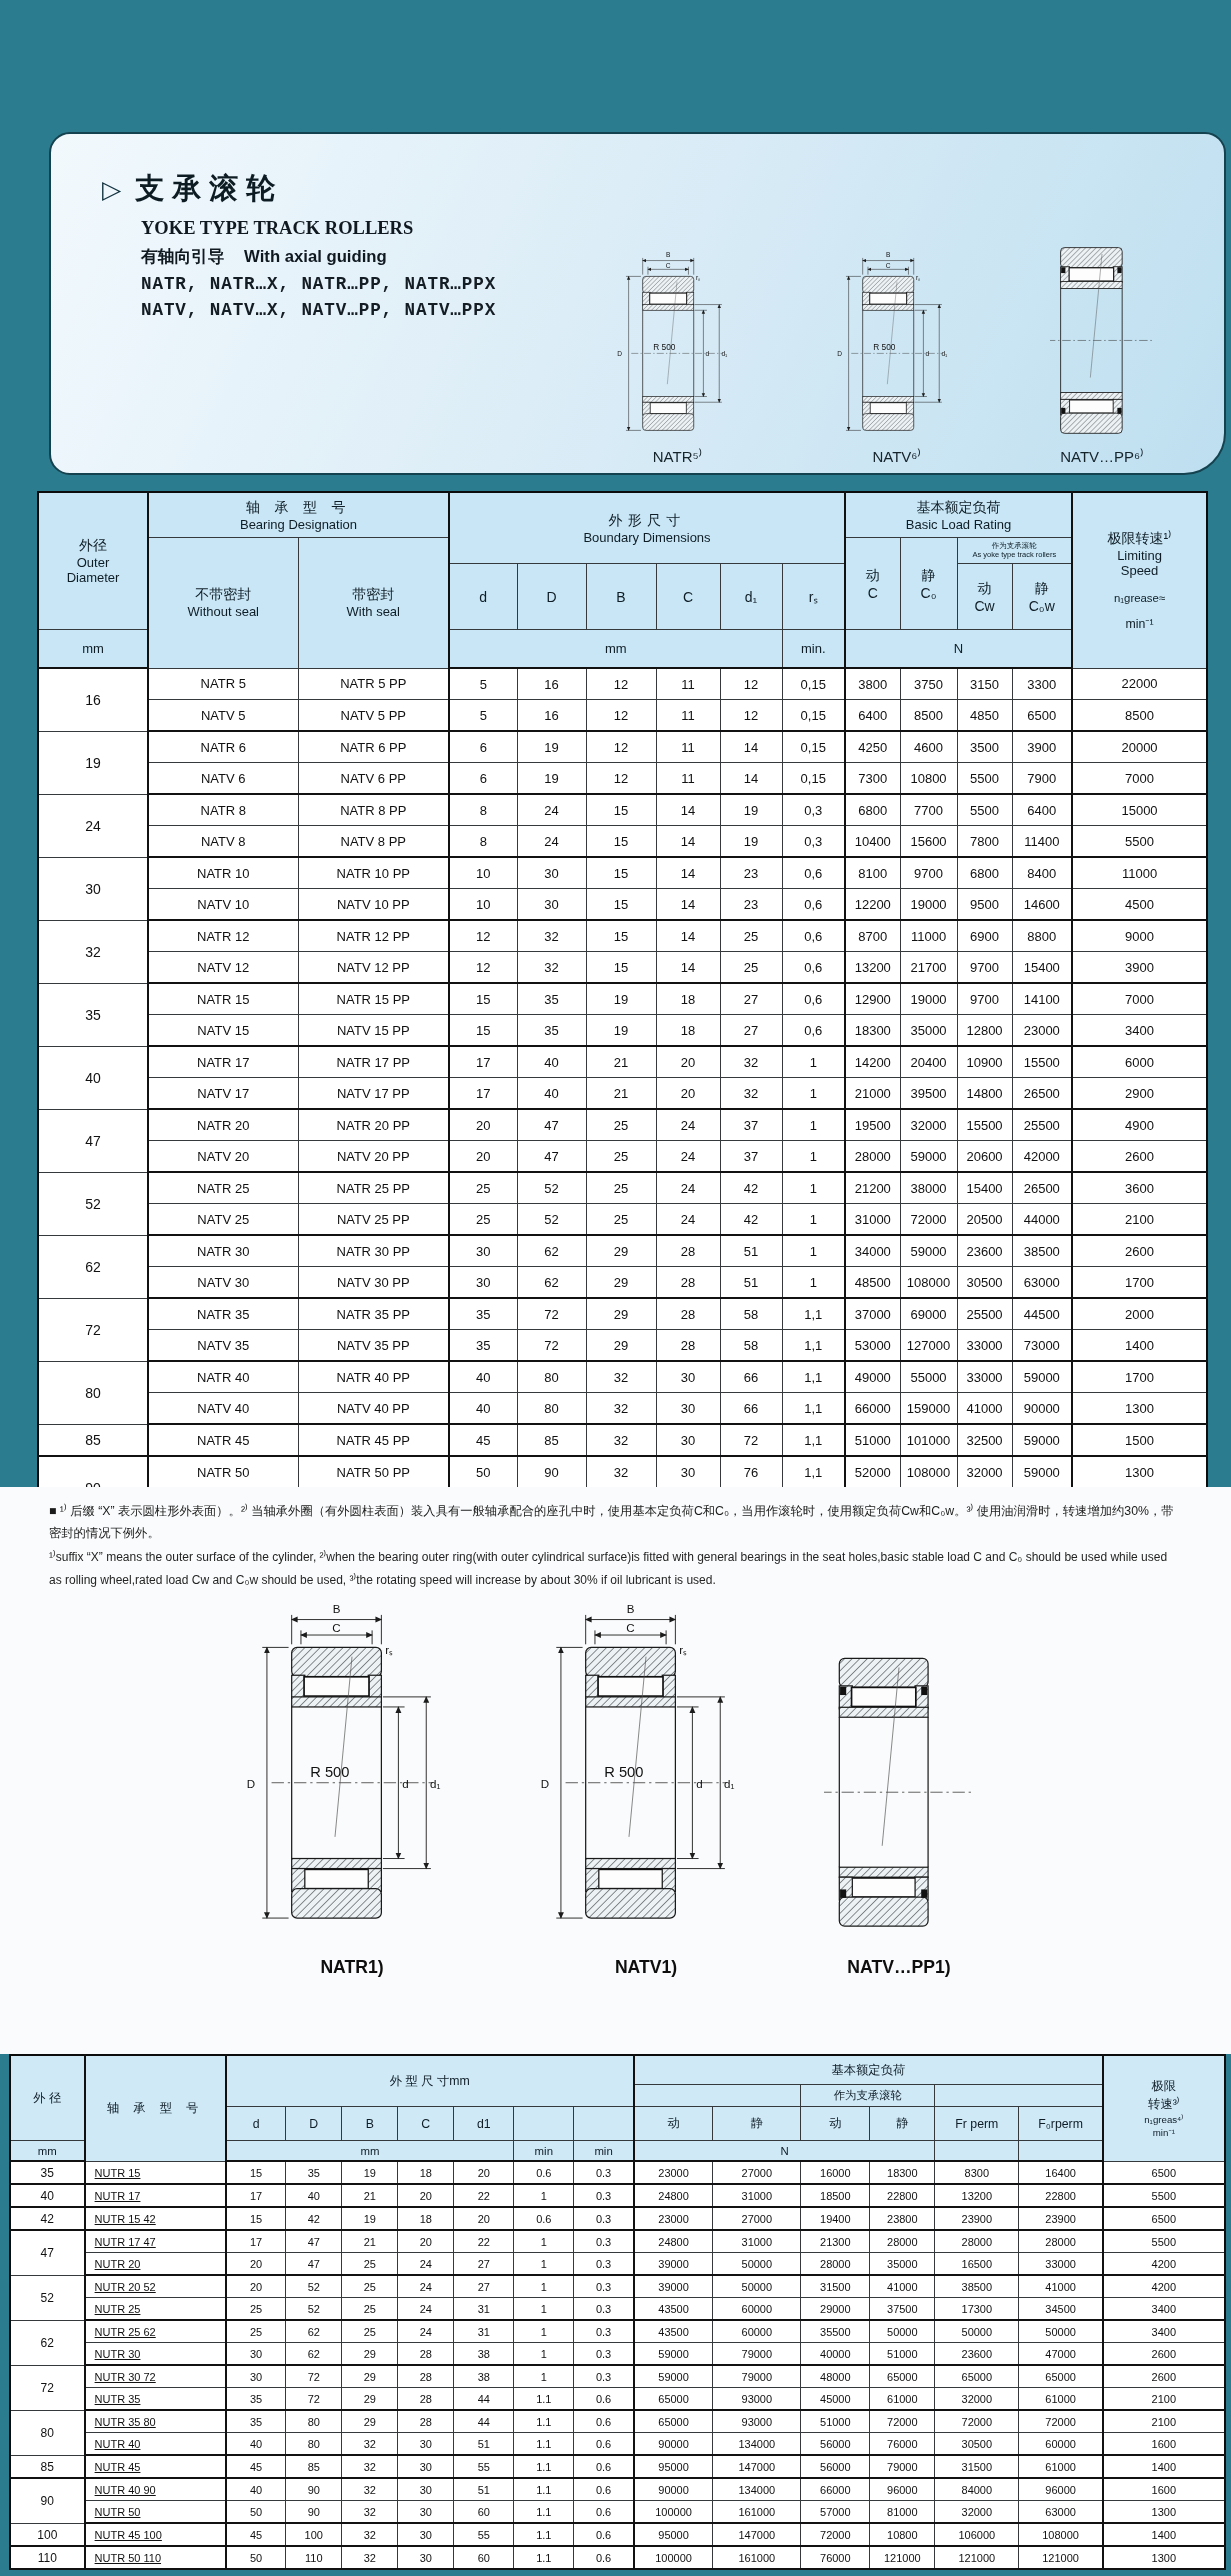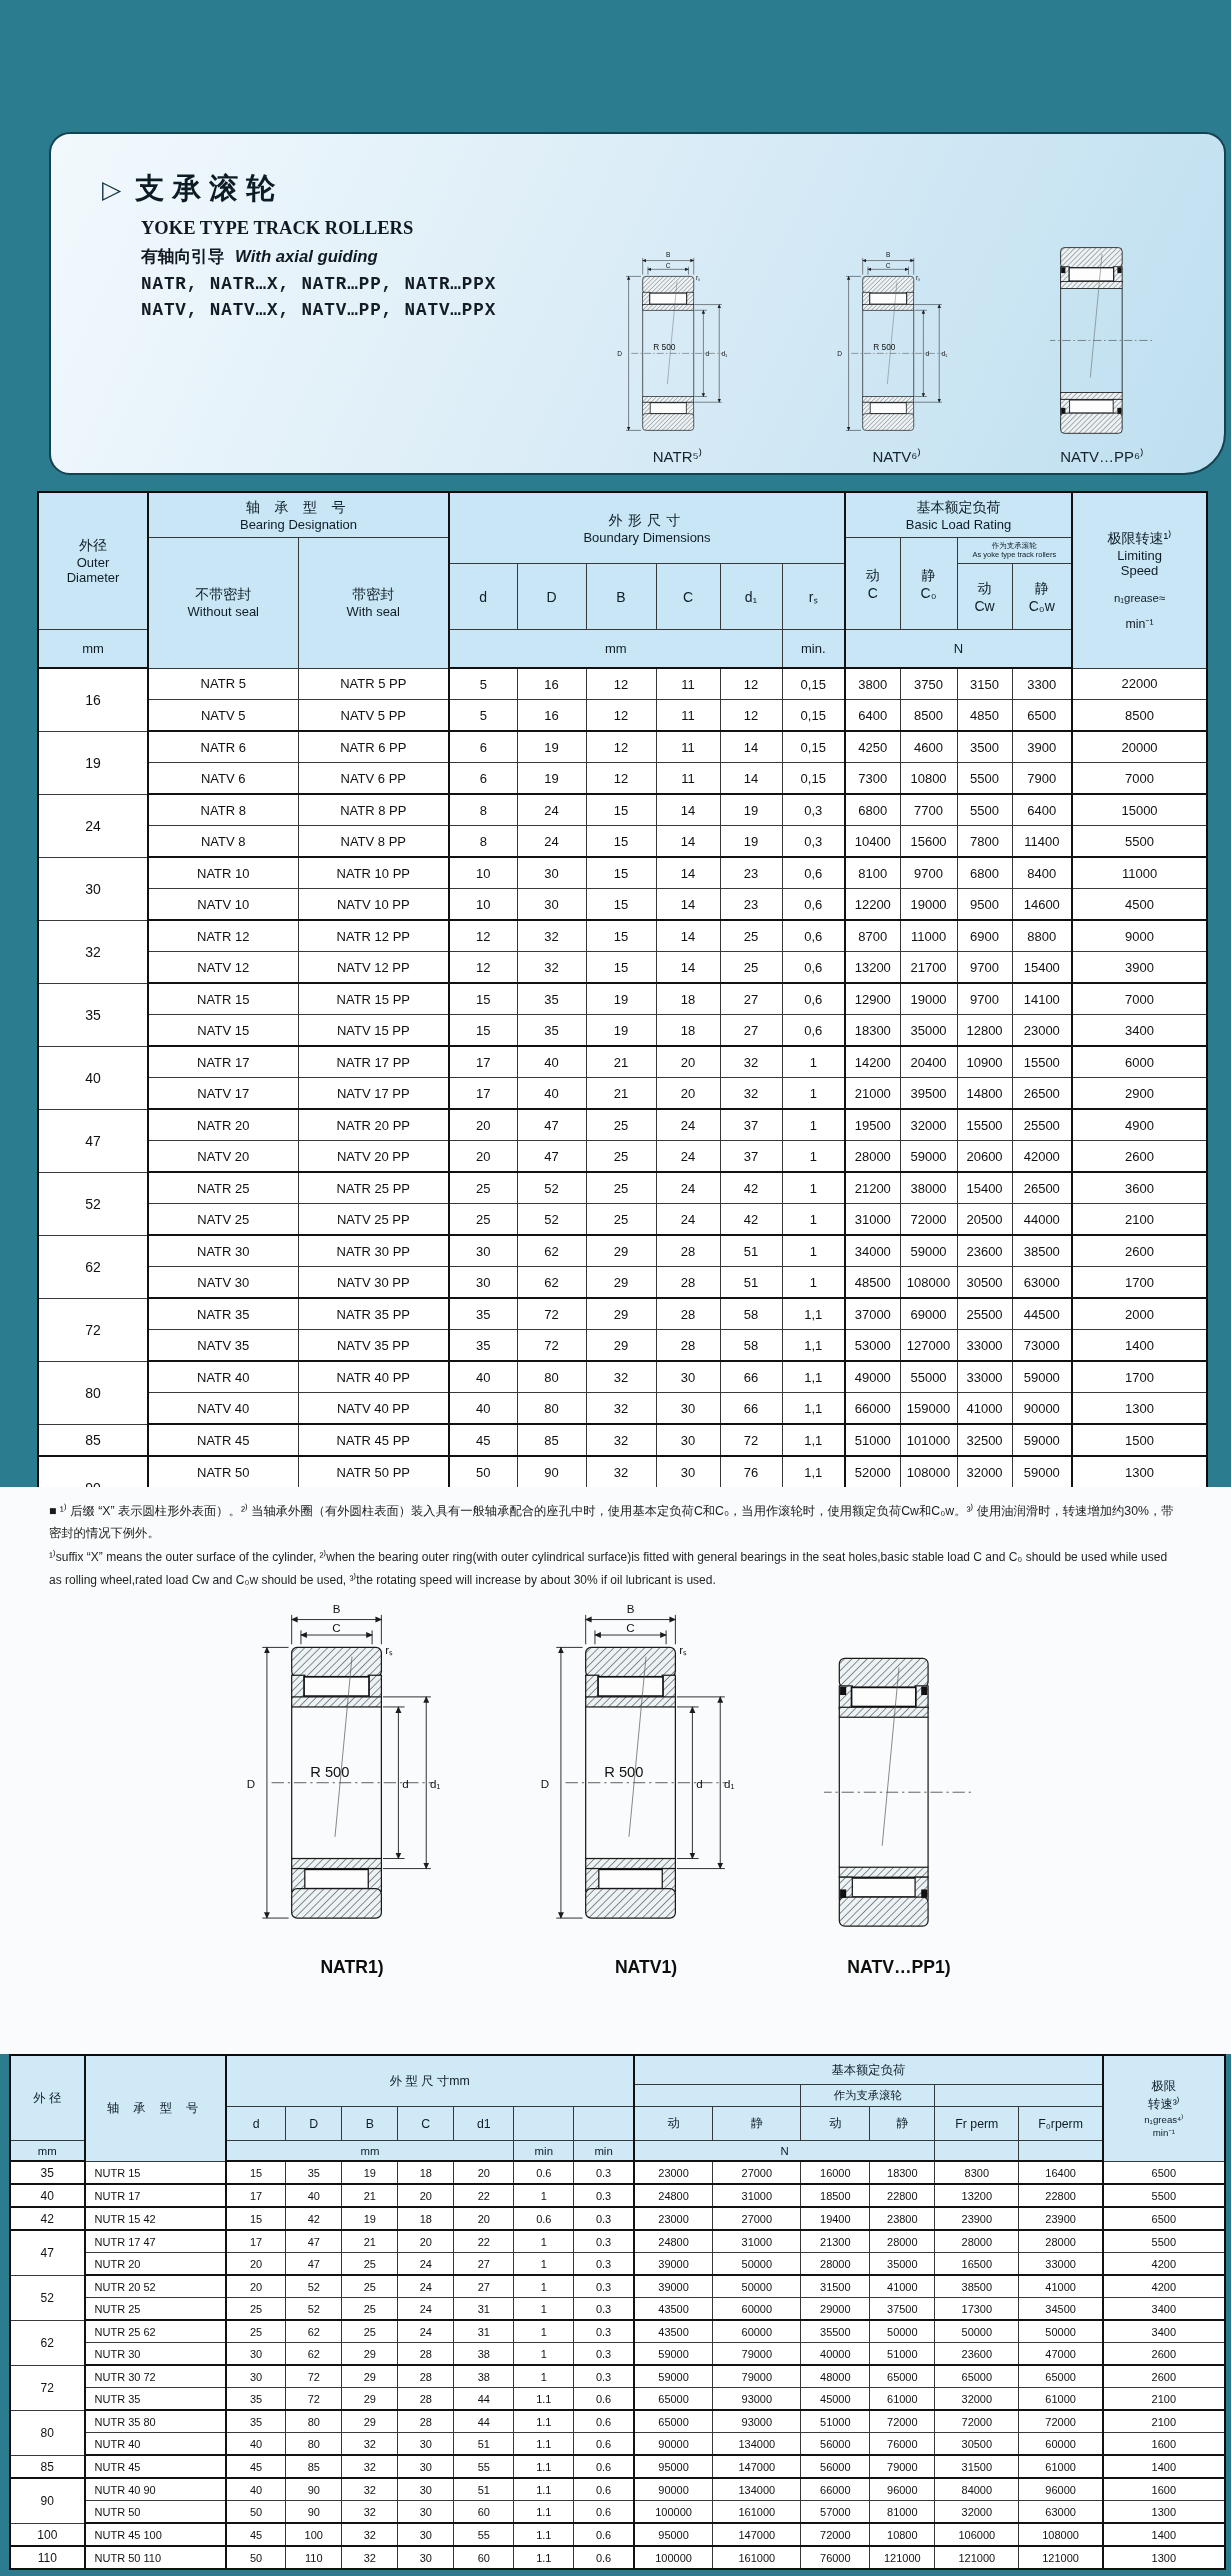--- a/index.html
+++ b/index.html
@@ -9,21 +9,21 @@
   .header-card{position:absolute;left:49px;top:132px;width:1177px;height:343px;box-sizing:border-box;
     border:2.6px solid #14424f;border-radius:21px 21px 42px 21px;
     background:linear-gradient(115deg,#f2f9fd 0%,#dcedf7 45%,#bedff0 100%);
     display:flex;padding:21px 17.6px 7px 51px;}
   .header-text{width:457px;padding-top:14px;}
   .title-row{display:flex;align-items:center;gap:14px;}
   .bullet{font-size:25px;color:#10303c;line-height:1;}
   .title-cn{font-size:29px;font-weight:bold;letter-spacing:8px;color:#0d1b22;}
   .title-en{font-family:"Liberation Serif",serif;font-weight:bold;font-size:18.5px;margin:8.8px 0 0 39px;color:#101820;}
   .subtitle{font-size:16.7px;font-weight:bold;margin:6.2px 0 0 39px;color:#101820;}
-  .subtitle .en{margin-left:6px;font-style:italic;}
+  .subtitle .en{margin-left:15px;}
   .models{font-family:Liberation Mono, monospace;font-weight:bold;font-size:17.6px;margin:6.2px 0 0 39px;color:#141c24;letter-spacing:0.9px;}
   .header-diagrams{flex:1;display:flex;justify-content:space-around;align-items:flex-end;padding:3.5px 8.8px 0 8.8px;}
   .hfig{display:flex;flex-direction:column;align-items:center;margin:0;}
   .hfig figcaption{font-size:15px;margin-top:7px;color:#15232b;}
 
   
   .bsvg .dt{font-size:15px;fill:#111;font-family:"Liberation Sans",sans-serif;}
   .bsvg .rt{font-size:19px;}
 
   
@@ -61,21 +61,21 @@
 
   
   .t2{position:absolute;left:8.8px;top:2054px;width:1214px;border:2.6px solid #0c0c0c;}
   .t2 thead td{background:#cfe9f7;}
   .t2 tr.h1 td{height:28px;font-size:12.3px;}
   .t2 tr.h2 td{height:21px;font-size:11.4px;}
   .t2 tr.h3 td{height:33px;font-size:12.3px;}
   .t2 tr.h4 td{height:19.4px;font-size:11.4px;}
   .t2 tbody td{height:21px;font-size:11px;background:#fff;}
   .t2 .od{font-size:12px;}
-  .t2 .lft{text-align:left;padding-left:8.8px;}
+  .t2 .lft{text-align:left;padding-left:8.8px;text-decoration:underline;}
   .t2 .hsub2{font-size:9.7px;text-align:center;}
   .blank2{background:#cfe9f7;}
 </style>
 </head>
 <body>
 
 <svg width="0" height="0" style="position:absolute" aria-hidden="true">
   <defs>
     <pattern id="hatch" width="7" height="7" patternUnits="userSpaceOnUse" patternTransform="rotate(45)">
       <rect width="7" height="7" fill="#edf2f5"></rect>

